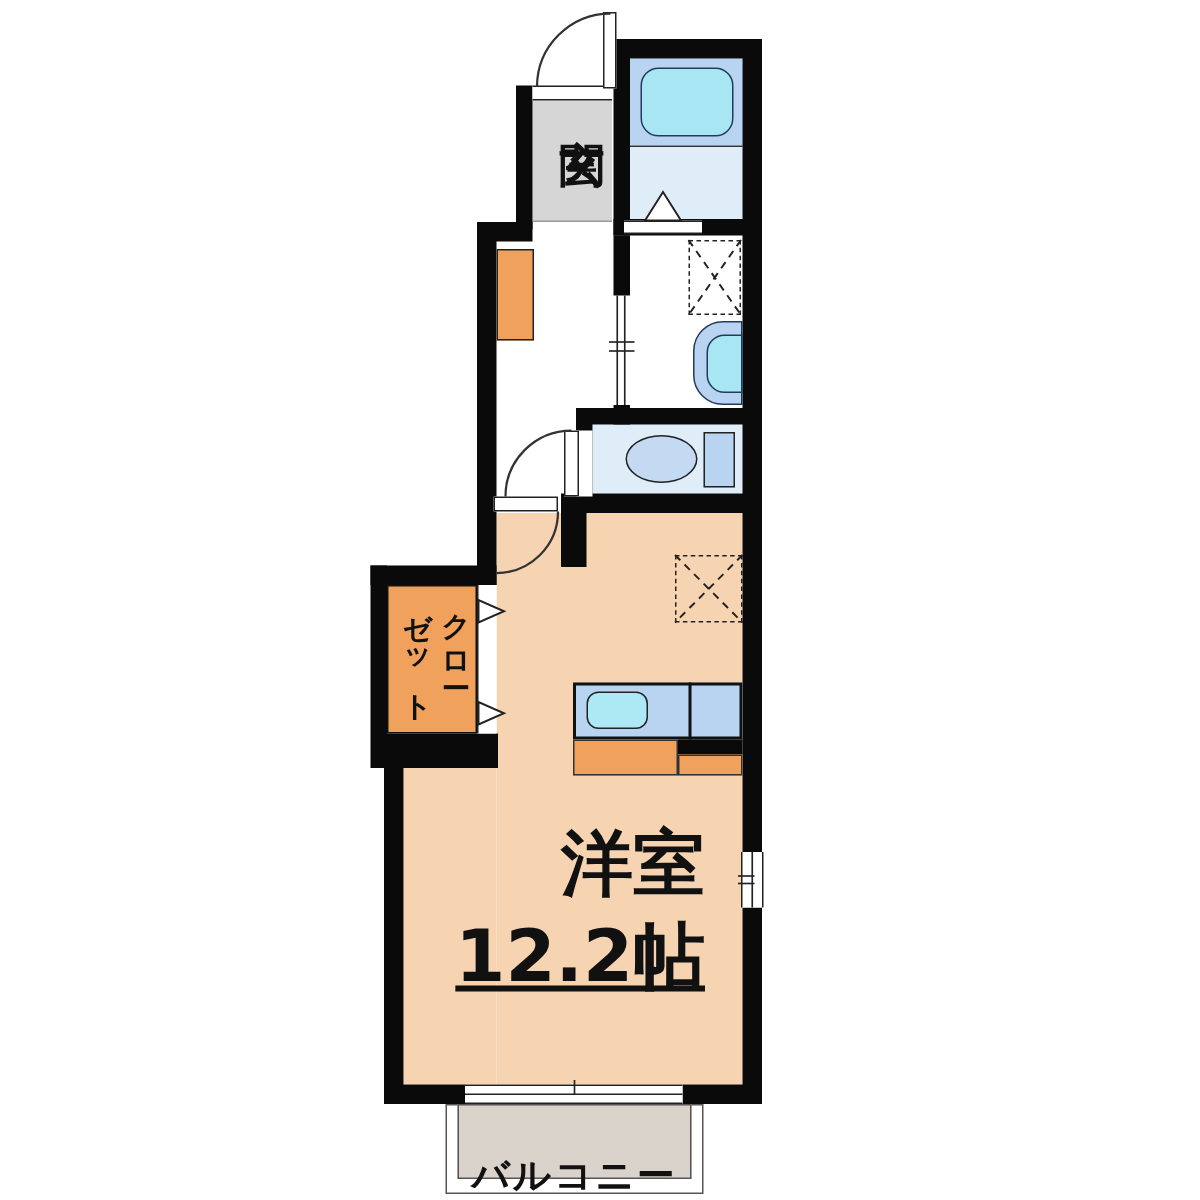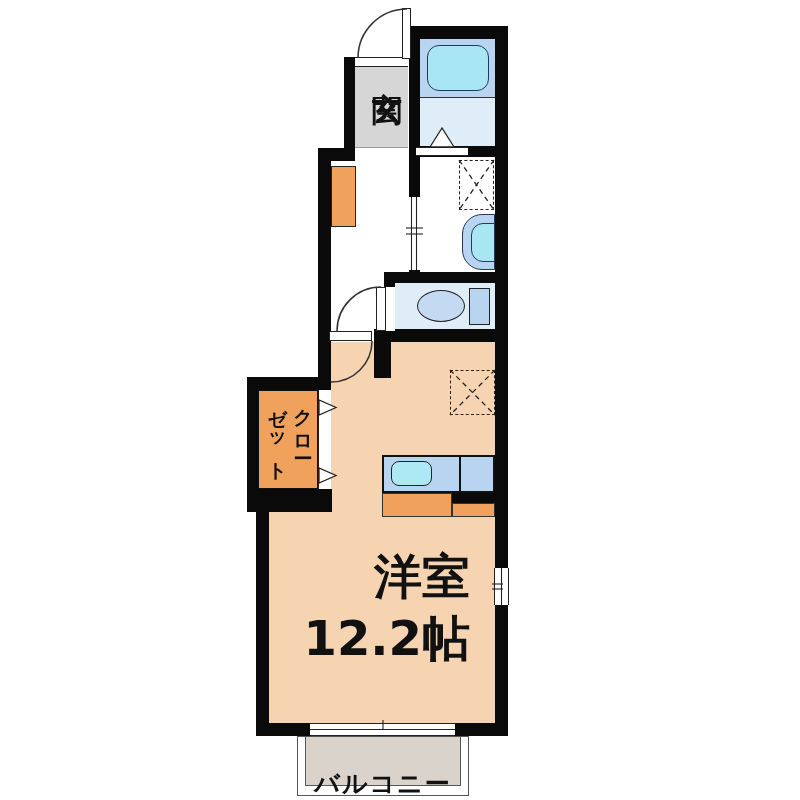--- a/index.html
+++ b/index.html
@@ -119,18 +119,18 @@
 
   <div class="jp vtext" style="left:364px;top:68px;width:38px;height:78px;font-size:30px;letter-spacing:4px;line-height:1;">玄関</div>
 
   <div style="left:260px;top:395px;width:56px;height:90px;writing-mode:vertical-rl;text-align:left;">
     <span class="jp" style="position:static;display:block;font-size:19px;letter-spacing:5px;line-height:1.35;text-orientation:upright;">クロー</span>
     <span class="jp" style="position:static;display:block;font-size:19px;letter-spacing:5px;line-height:1.35;text-orientation:upright;">ゼット</span>
   </div>
 
   <div style="left:255px;top:545px;width:215px;text-align:right;">
     <div class="jp" style="position:static;font-size:48px;line-height:1.3;">洋室</div>
-    <div class="jp" style="position:static;font-size:48px;line-height:1.3;">12.2帖</div>
+    <div class="jp" style="position:static;font-size:48px;line-height:1.3;text-decoration:underline;">12.2帖</div>
   </div>
 
   <div class="jp" style="left:305px;top:764px;width:156px;height:38px;display:flex;align-items:center;justify-content:center;font-size:25px;letter-spacing:2px;">バルコニー</div>
 
 </div>
 
 </body></html>

